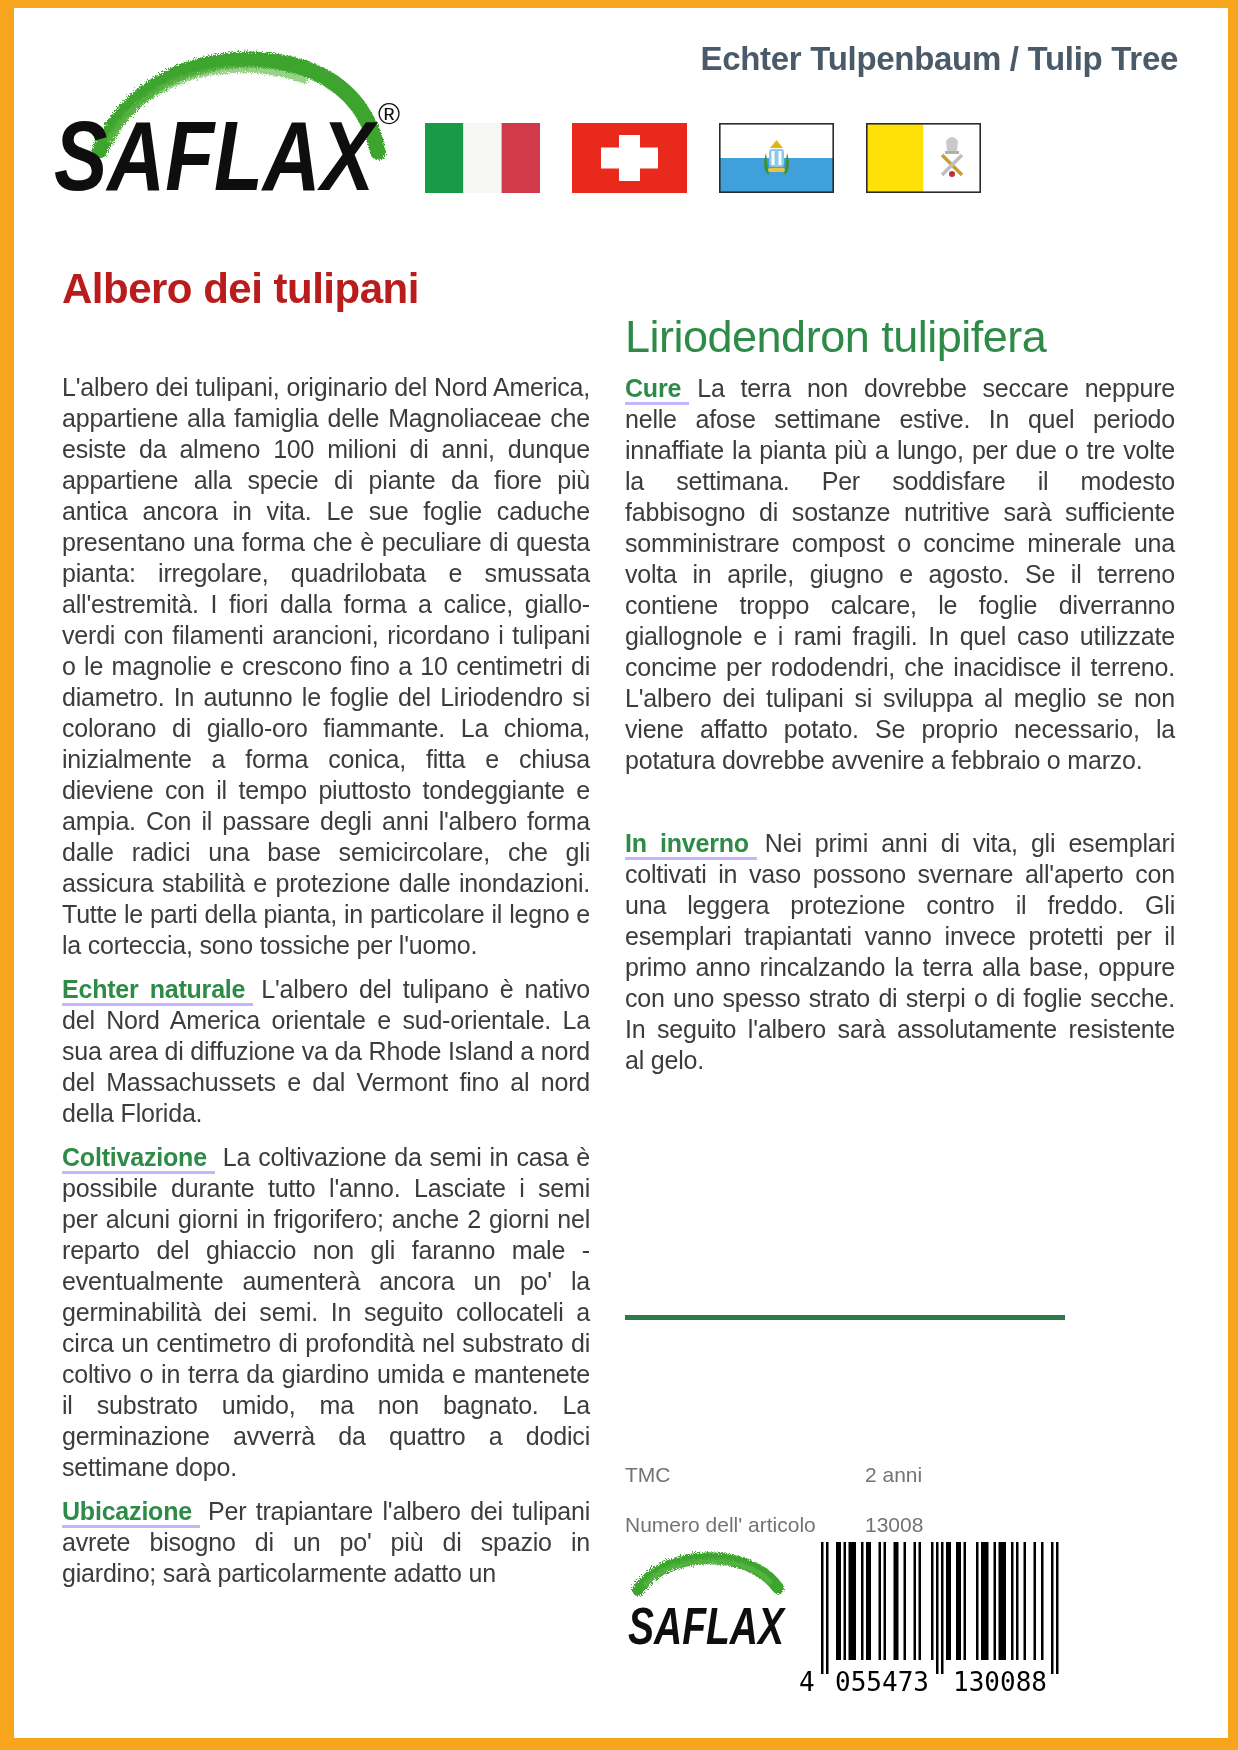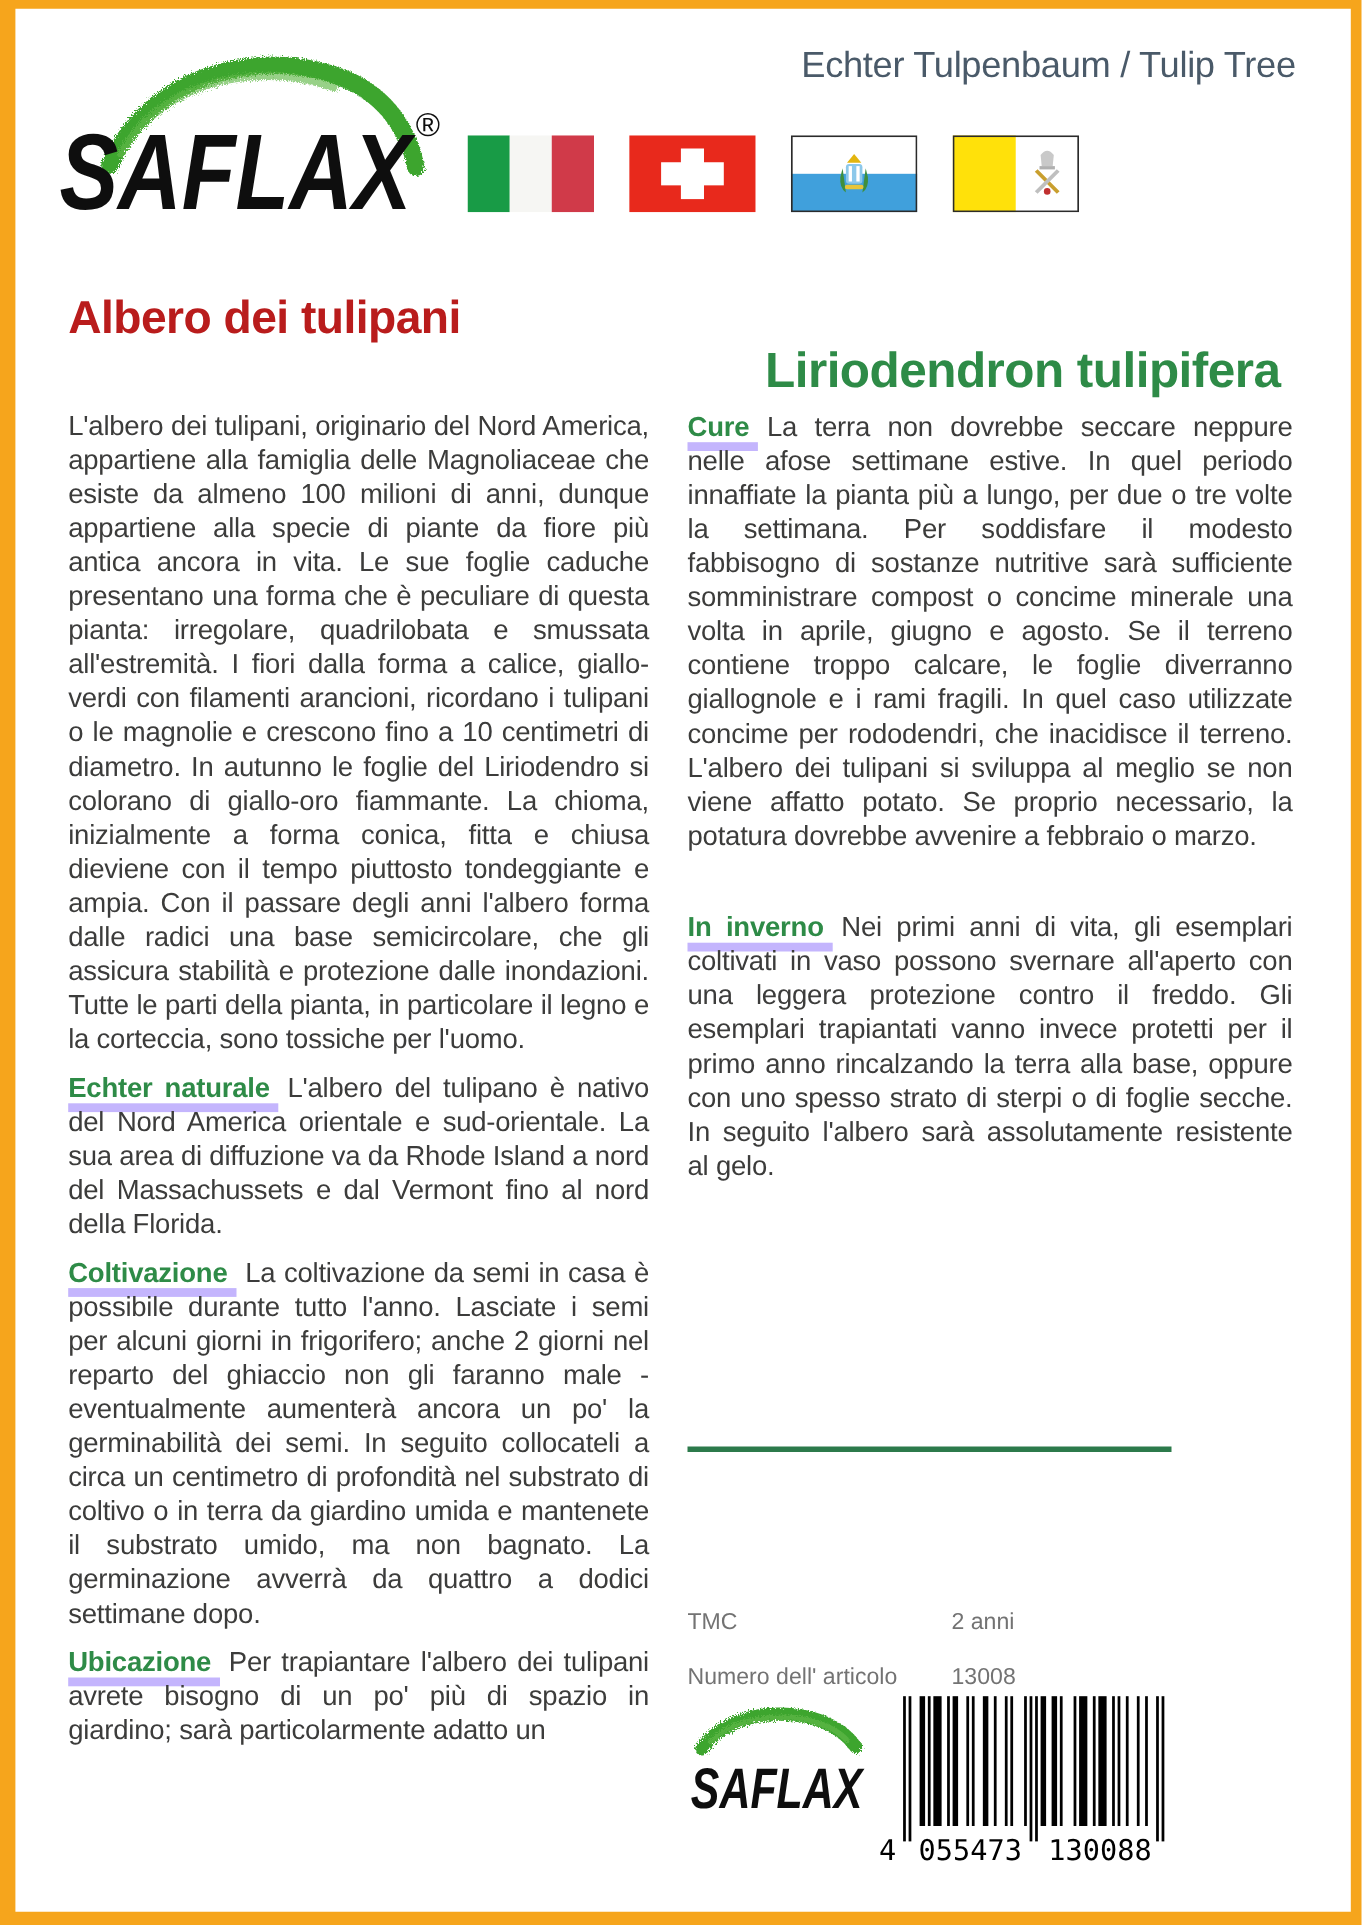--- a/index.html
+++ b/index.html
@@ -16,45 +16,45 @@
   .logo-big { position:absolute; left:52px; top:38px; width:352px; height:164px; }
   .logo-small { position:absolute; left:626px; top:1536px; width:164px; height:116px; }
   svg text.logo-text  { font-family:"Liberation Sans", sans-serif; font-style:italic; font-weight:bold; fill:#0e0e0e; }
   svg text.logo-reg   { font-family:"Liberation Sans", sans-serif; fill:#0e0e0e; }
 
   .flags { position:absolute; left:425px; top:123px; display:flex; gap:32px; }
   .flags svg { width:115px; height:70px; display:block; }
 
   .subtitle {
     position:absolute; top:40px; right:60px;
-    font-size:33px; letter-spacing:-0.3px; color:#4A5A69;
+    font-size:33px; letter-spacing:-0.3px; color:#4A5A69;font-weight:bold;
   }
 
   
   .col { position:absolute; }
   .col-left  { left:62px;  top:268px; width:528px; }
   .col-right { left:625px; top:314px; width:550px; }
 
   h1.page-title {
     margin:0 0 62px 0; line-height:1;
     font-size:42px; font-weight:bold; color:#b91c1c; letter-spacing:-0.5px;
   }
   h2.latin-title {
-    margin:0 11px 14px 0; line-height:1; text-align:right;
-    font-size:45px; font-weight:bold; color:#2E8B47; letter-spacing:-0.5px;
+    margin:0 0 14px 0; line-height:1; text-align:left;
+    font-size:45px; font-weight:normal; color:#2E8B47; letter-spacing:-0.5px;
   }
   p.body {
     margin:0 0 13px 0;
     font-size:25px; line-height:31px; color:#3C3C3B;
     text-align:justify; letter-spacing:-0.2px;
   }
   p.body.winter { margin-top:52px; }
   .sec-head {
     color:#2E8B47; font-weight:bold;
-    border-bottom:8px solid #c4b5fd;
+    border-bottom:3px solid #c4b5fd;
     padding-right:8px; margin-right:8px;
   }
 
   .divider { position:absolute; left:625px; top:1315px; width:440px; height:5px; background:#2C7A4B; }
 
   
   .info { position:absolute; left:625px; top:1450px; width:460px; }
   .info-row { position:relative; height:50px; font-size:21px; color:#737373; line-height:50px; white-space:nowrap; }
   .info-value { position:absolute; left:240px; top:0; }
 

